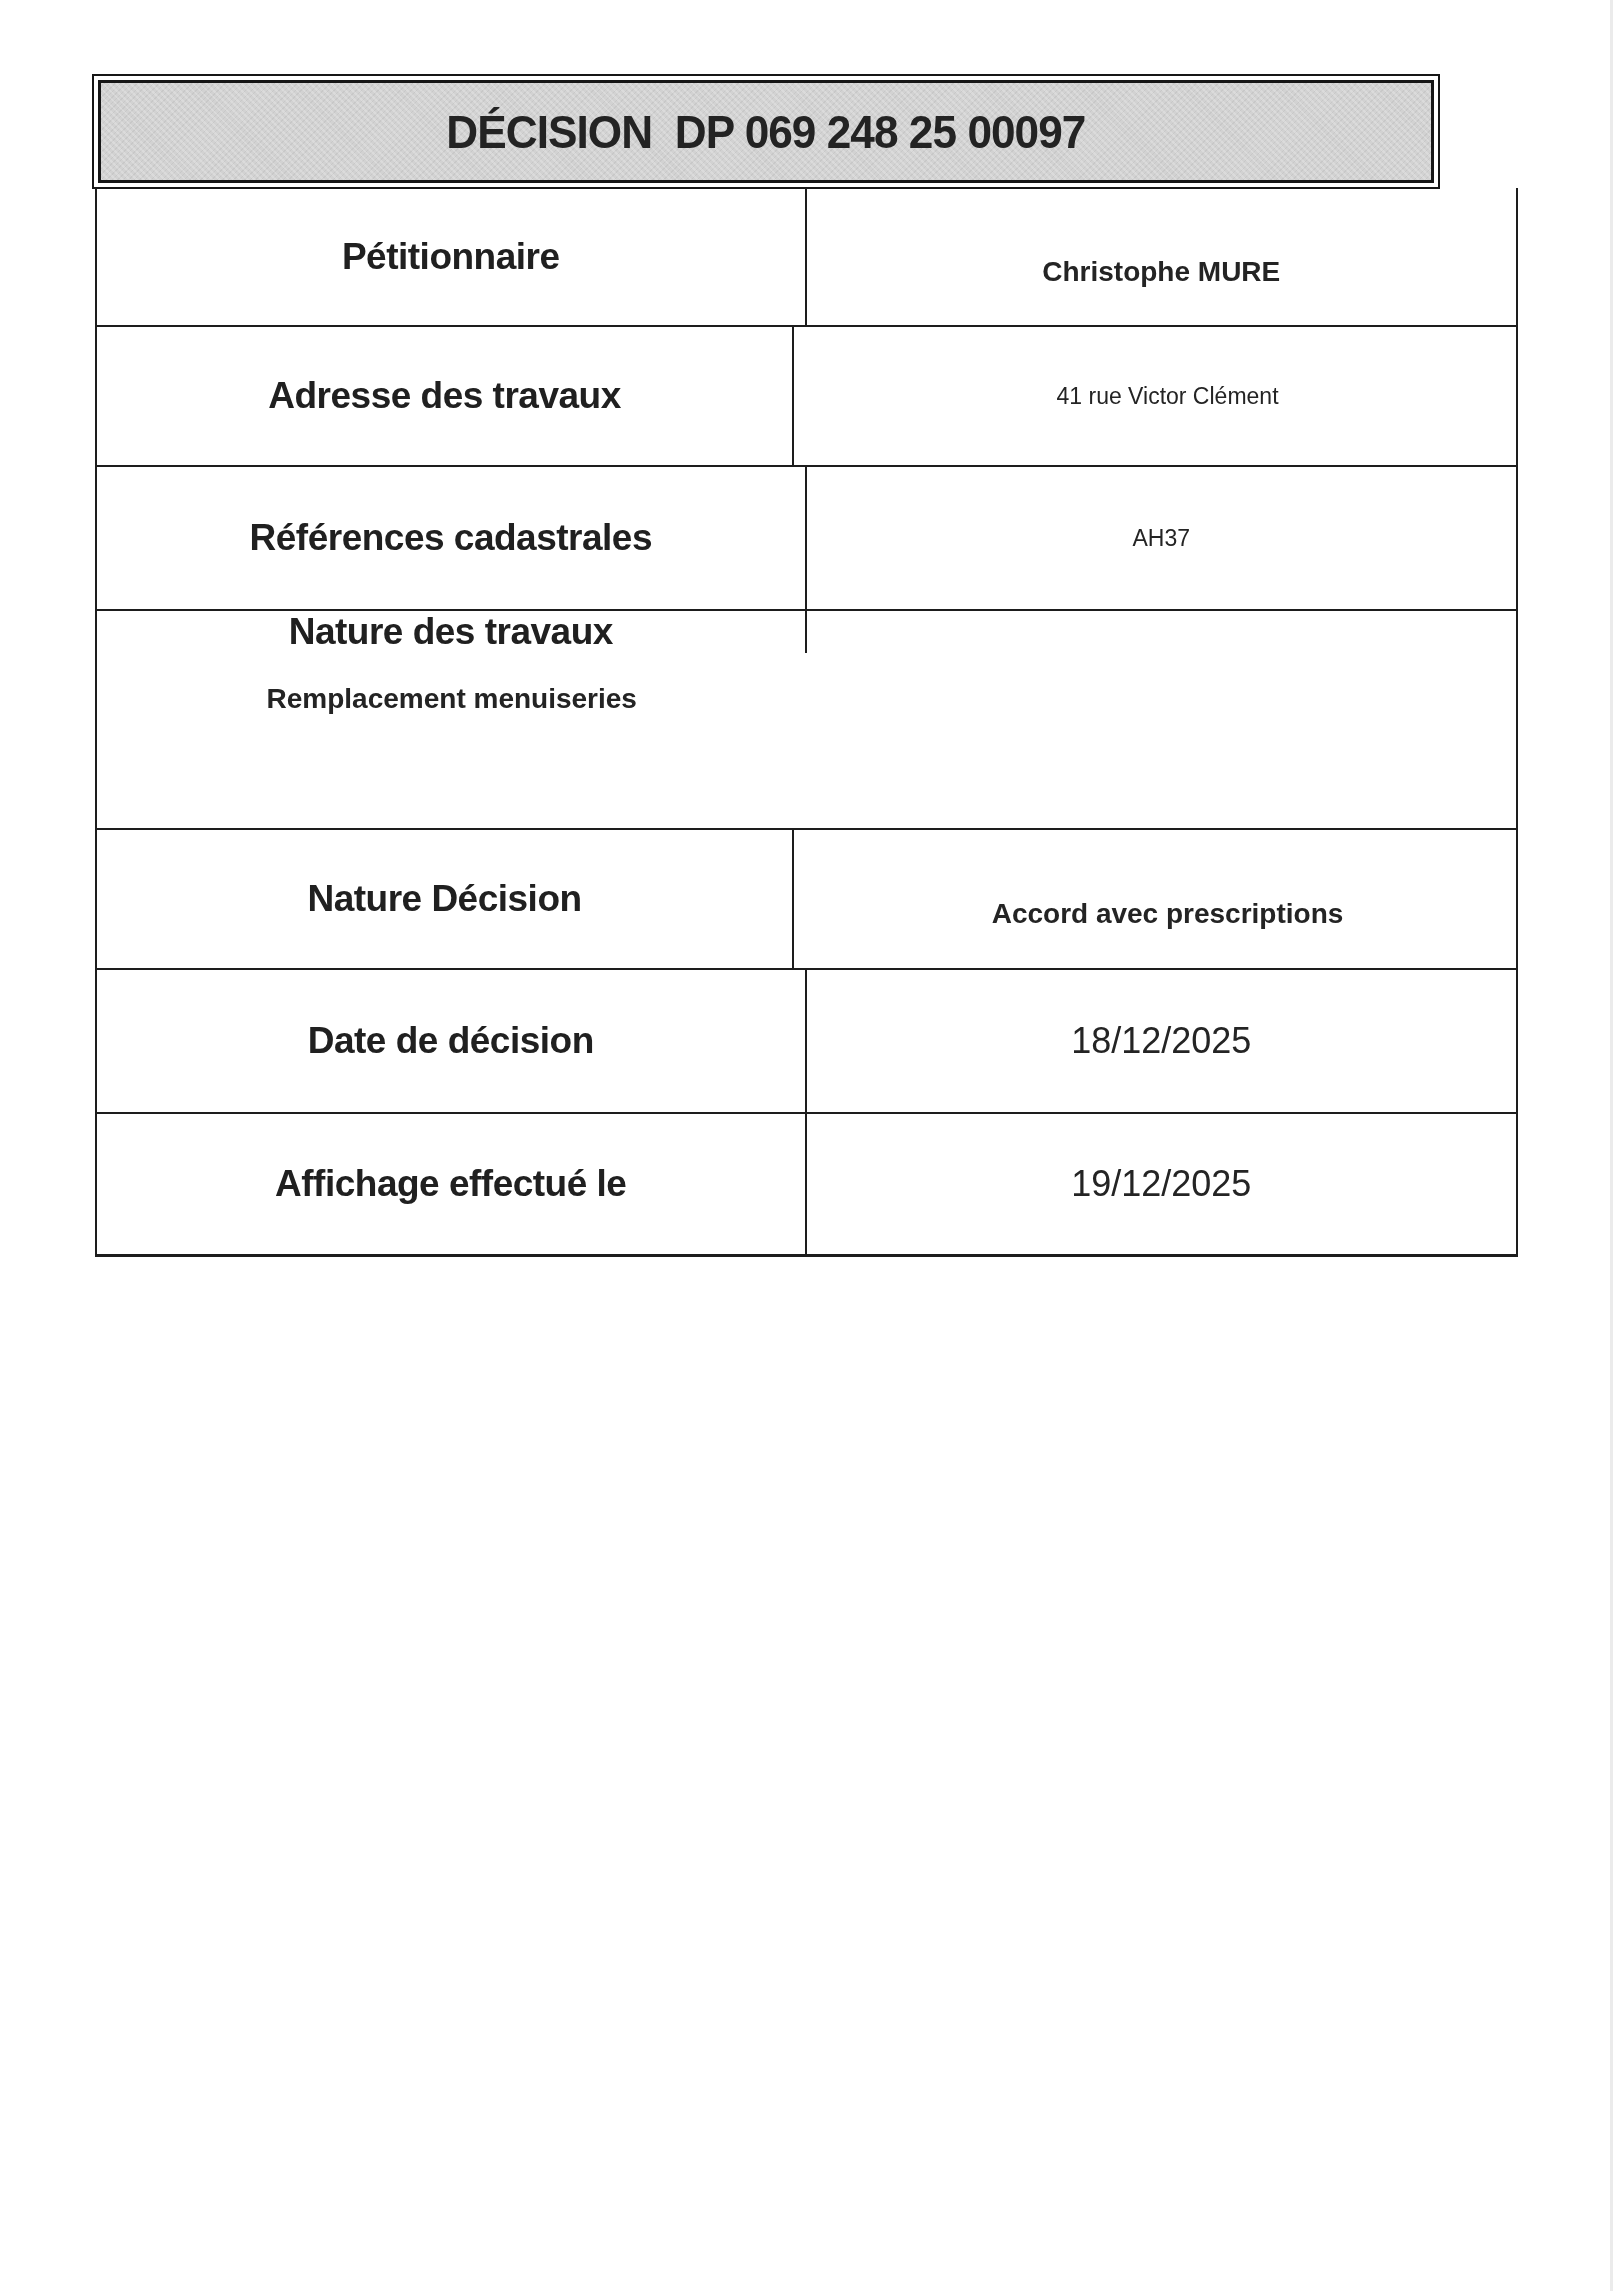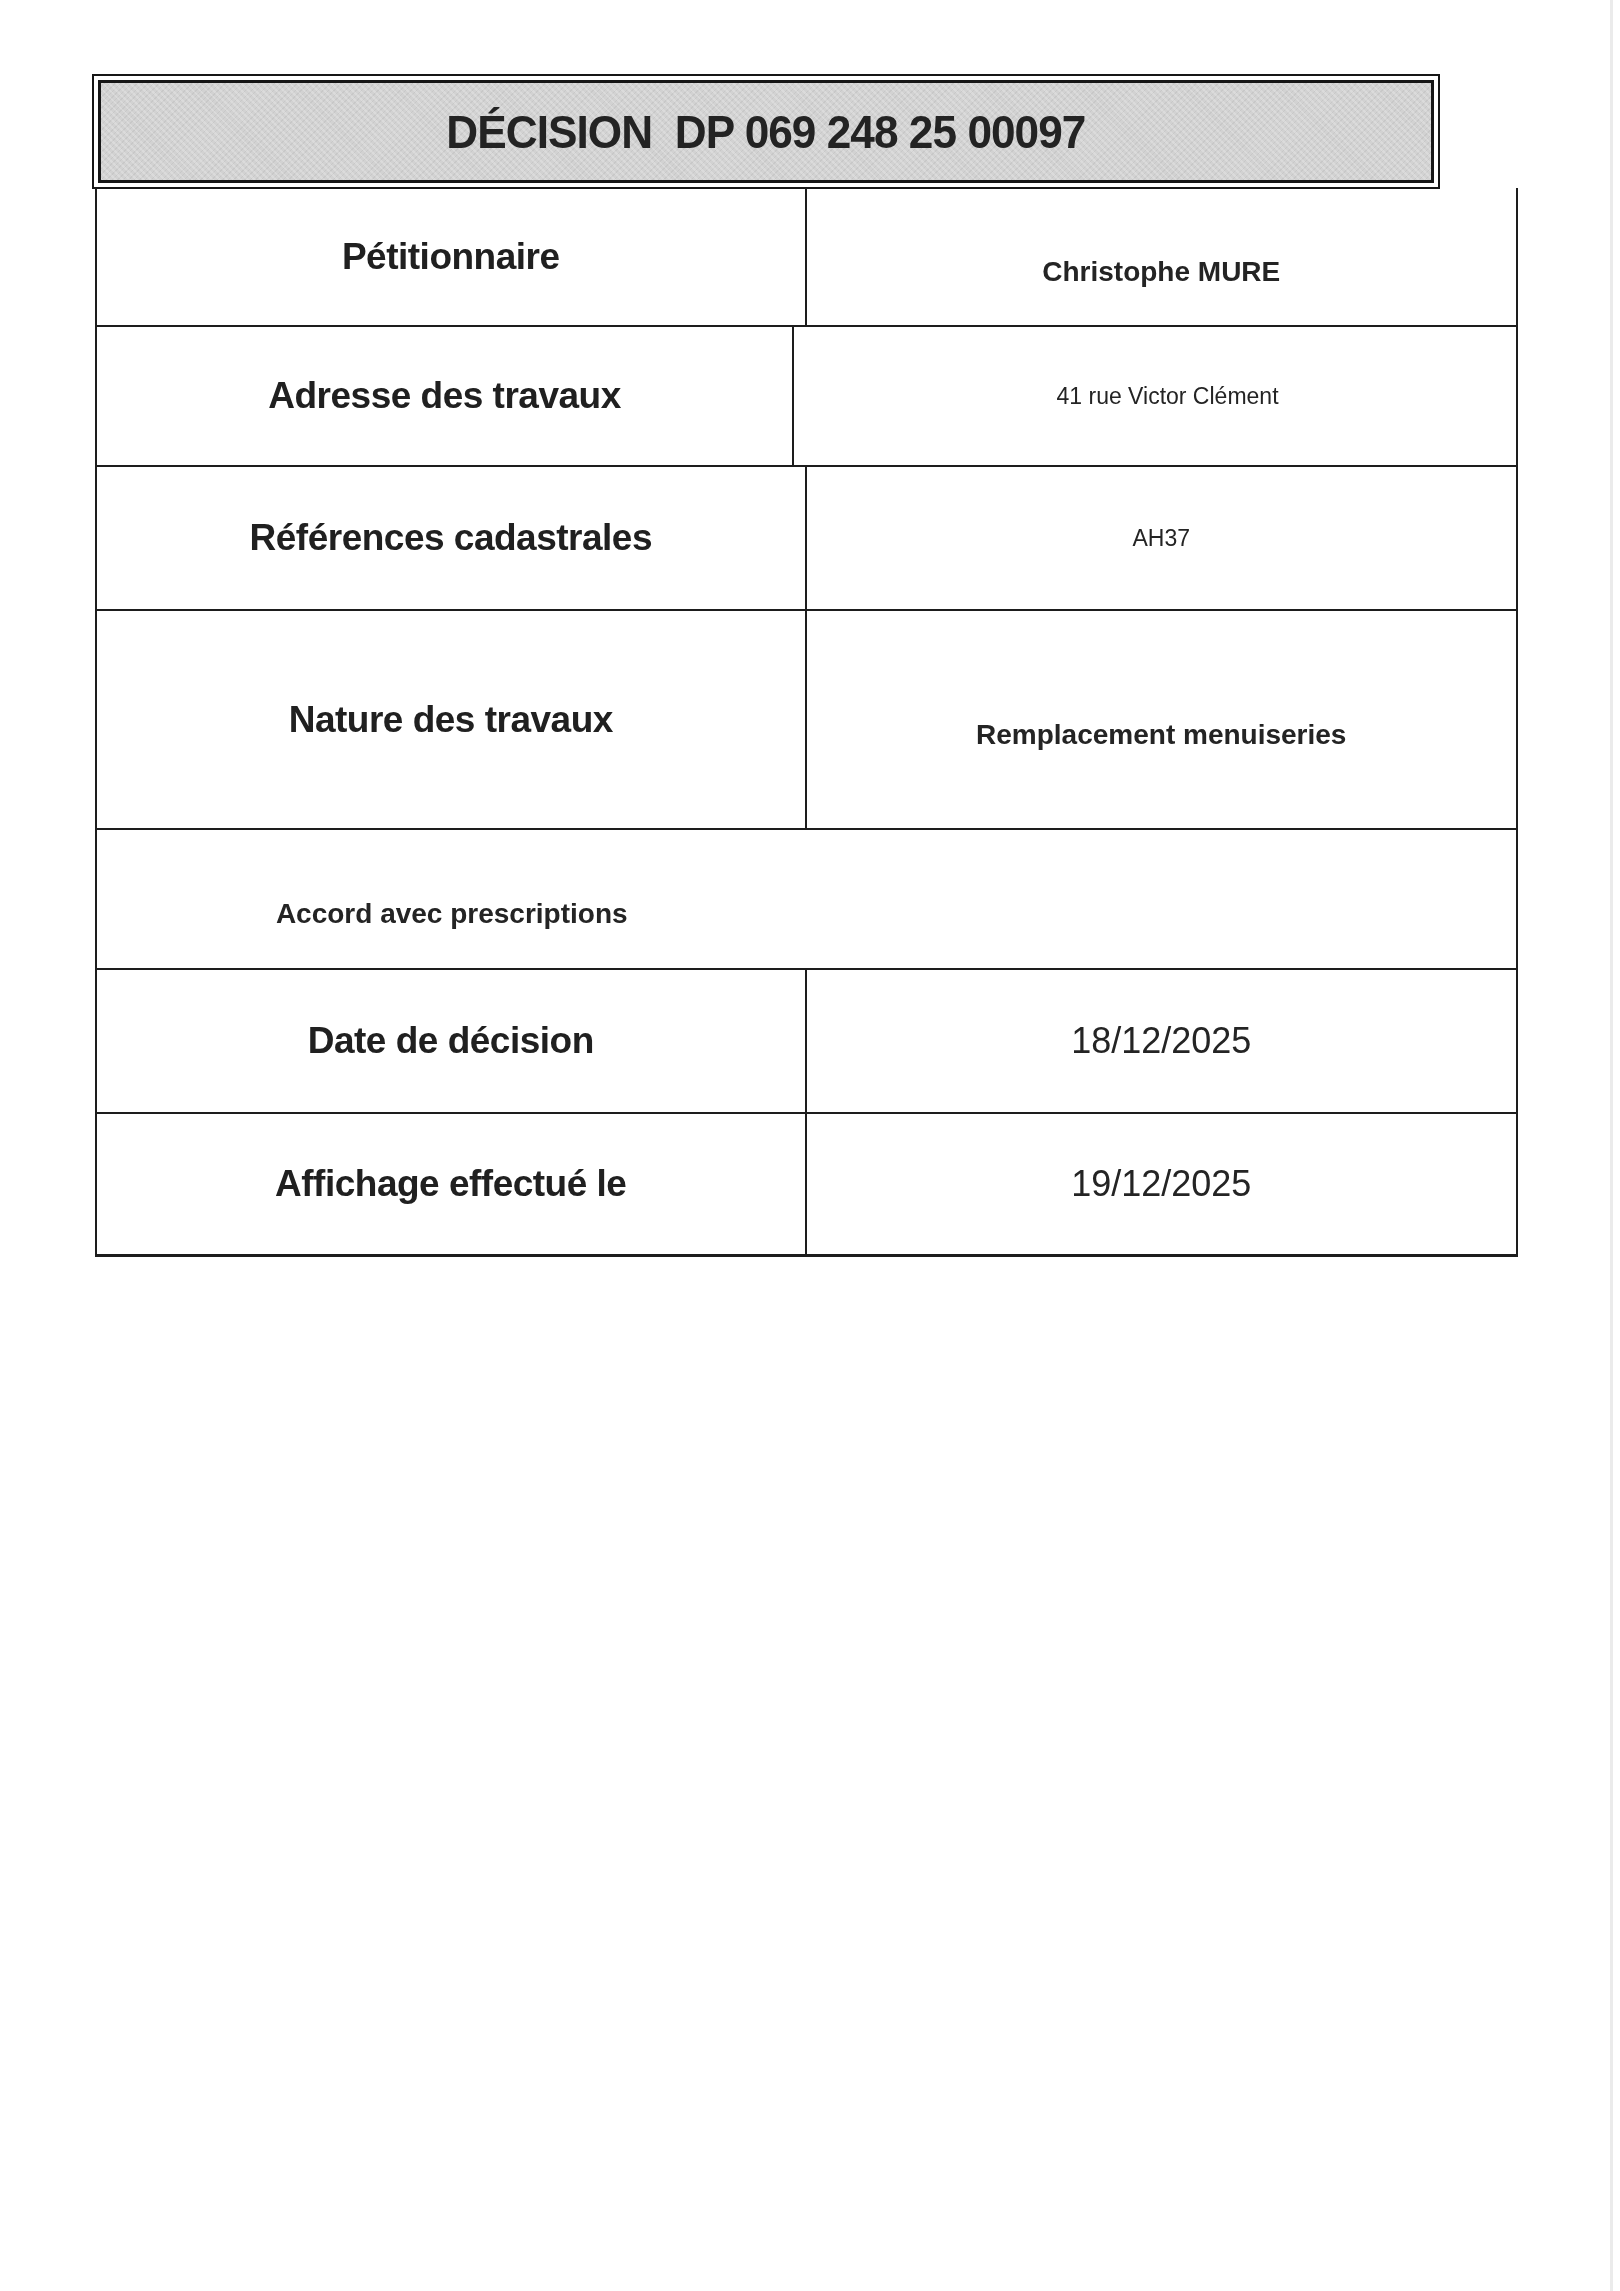--- a/index.html
+++ b/index.html
@@ -76,21 +76,21 @@
   .t-row {
     display: flex;
     box-sizing: border-box;
     border-top: 2.9px solid #1d1d1d;
   }
   .t-row:first-child { border-top: none; border-radius: 16px; }
 
   .t-row.h140 { height: 137px; }
   .t-row.h143 { height: 140px; gap: 25px; }
   .t-row.h147 { height: 144px; }
-  .t-row.h223 { height: 219px; }
+  .t-row.h223 { height: 219px; flex-direction: column; }
   .t-row.h145 { height: 142px; }
 
   .cell {
     box-sizing: border-box;
     display: flex;
     align-items: center;
     justify-content: center;
     text-align: center;
   }
   .cell.label {
@@ -138,20 +138,21 @@
       <div class="cell label">Références cadastrales</div>
       <div class="cell value v-reg">AH37</div>
     </div>
 
     <div class="t-row h223">
       <div class="cell label">Nature des travaux</div>
       <div class="cell value v-bold">Remplacement menuiseries</div>
     </div>
 
     <div class="t-row h143">
+      <div class="cell label">Nature Décision</div>
       <div class="cell value v-bold">Accord avec prescriptions</div>
     </div>
 
     <div class="t-row h147">
       <div class="cell label">Date de décision</div>
       <div class="cell value v-date">18/12/2025</div>
     </div>
 
     <div class="t-row h145">
       <div class="cell label">Affichage effectué le</div>

